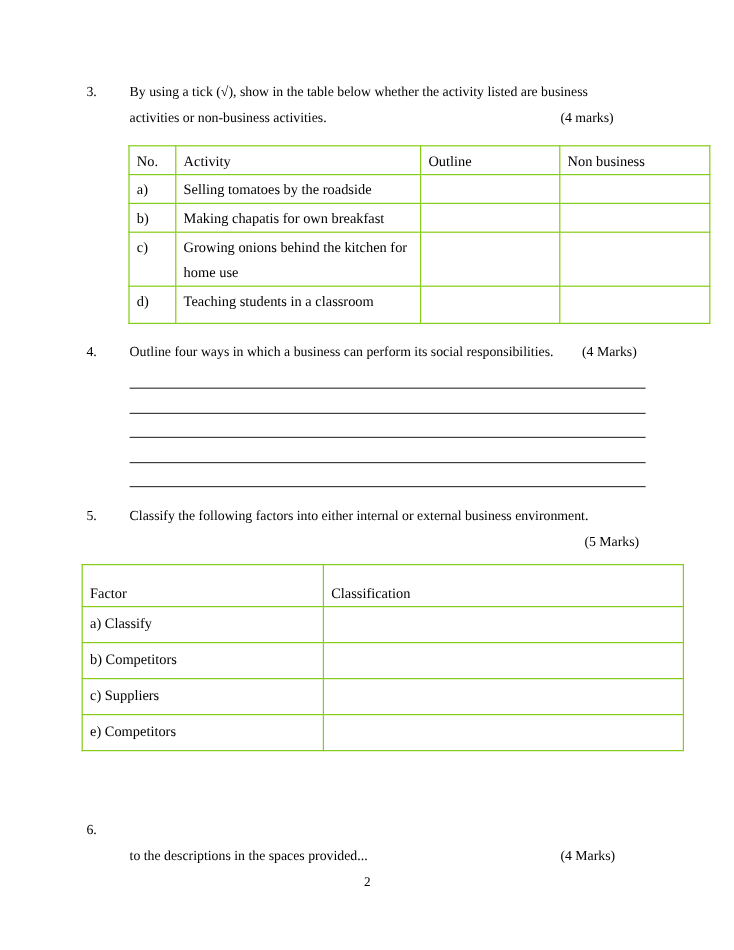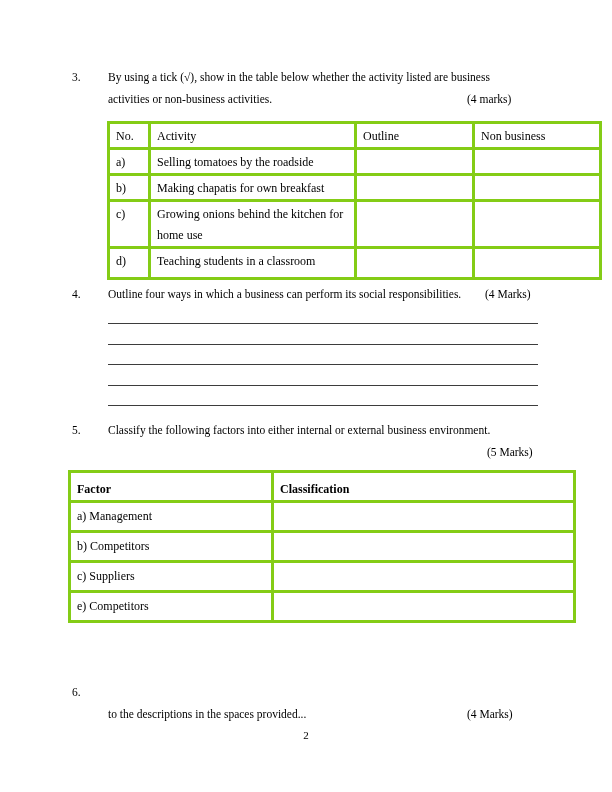--- a/index.html
+++ b/index.html
@@ -17,40 +17,40 @@
   .qnum { left: 72px; }
   .qtext { left: 108px; }
 
   
   table.doc-table {
     border-collapse: collapse;
     table-layout: fixed;
     font-size: 12px;
   }
   table.doc-table td, table.doc-table th {
-    border: 3px solid #84cc16;
+    border: 1px solid #84cc16;
     vertical-align: top;
     padding: 2px 4px 0 6px;
     font-weight: normal;
     text-align: left;
     line-height: 21px;
     overflow: hidden;
   }
   #t1 { position: absolute; left: 107px; top: 121px; width: 440px; }
   #t1 .c-no { width: 28px; }
   #t1 .c-act { width: 193px; }
   #t1 .c-bus { width: 105px; }
   #t1 .c-non { width: 114px; }
   #t1 .wrap { white-space: normal; }
 
   
   #t2 { position: absolute; left: 68px; top: 470px; width: 479px; }
   #t2 .c-factor { width: 190px; }
   #t2 .c-class { width: 289px; }
-  #t2 th { font-weight: bold; padding-top: 6px; }
+  #t2 th { font-weight: normal; padding-top: 13px; }
   #t2 td { padding-top: 3px; }
 
   .ans-line {
     position: absolute;
     left: 108px;
     width: 430px;
     height: 0;
     border-top: 1px solid #3d3d3d;
   }
   .pageno {
@@ -121,21 +121,21 @@
   <div class="abs qtext" style="top:424px">Classify the following factors into either internal or external business environment.</div>
   <div class="abs" style="top:446px; left:487px">(5 Marks)</div>
 
   <table id="t2" class="doc-table">
     <tbody>
         <tr style="height:29px">
       <th class="c-factor">Factor</th>
       <th class="c-class">Classification</th>
     </tr>
     <tr style="height:30px">
-      <td>a) Management</td>
+      <td>a) Classify</td>
       <td></td>
     </tr>
     <tr style="height:30px">
       <td>b) Competitors</td>
       <td></td>
     </tr>
     <tr style="height:30px">
       <td>c) Suppliers</td>
       <td></td>
     </tr>

